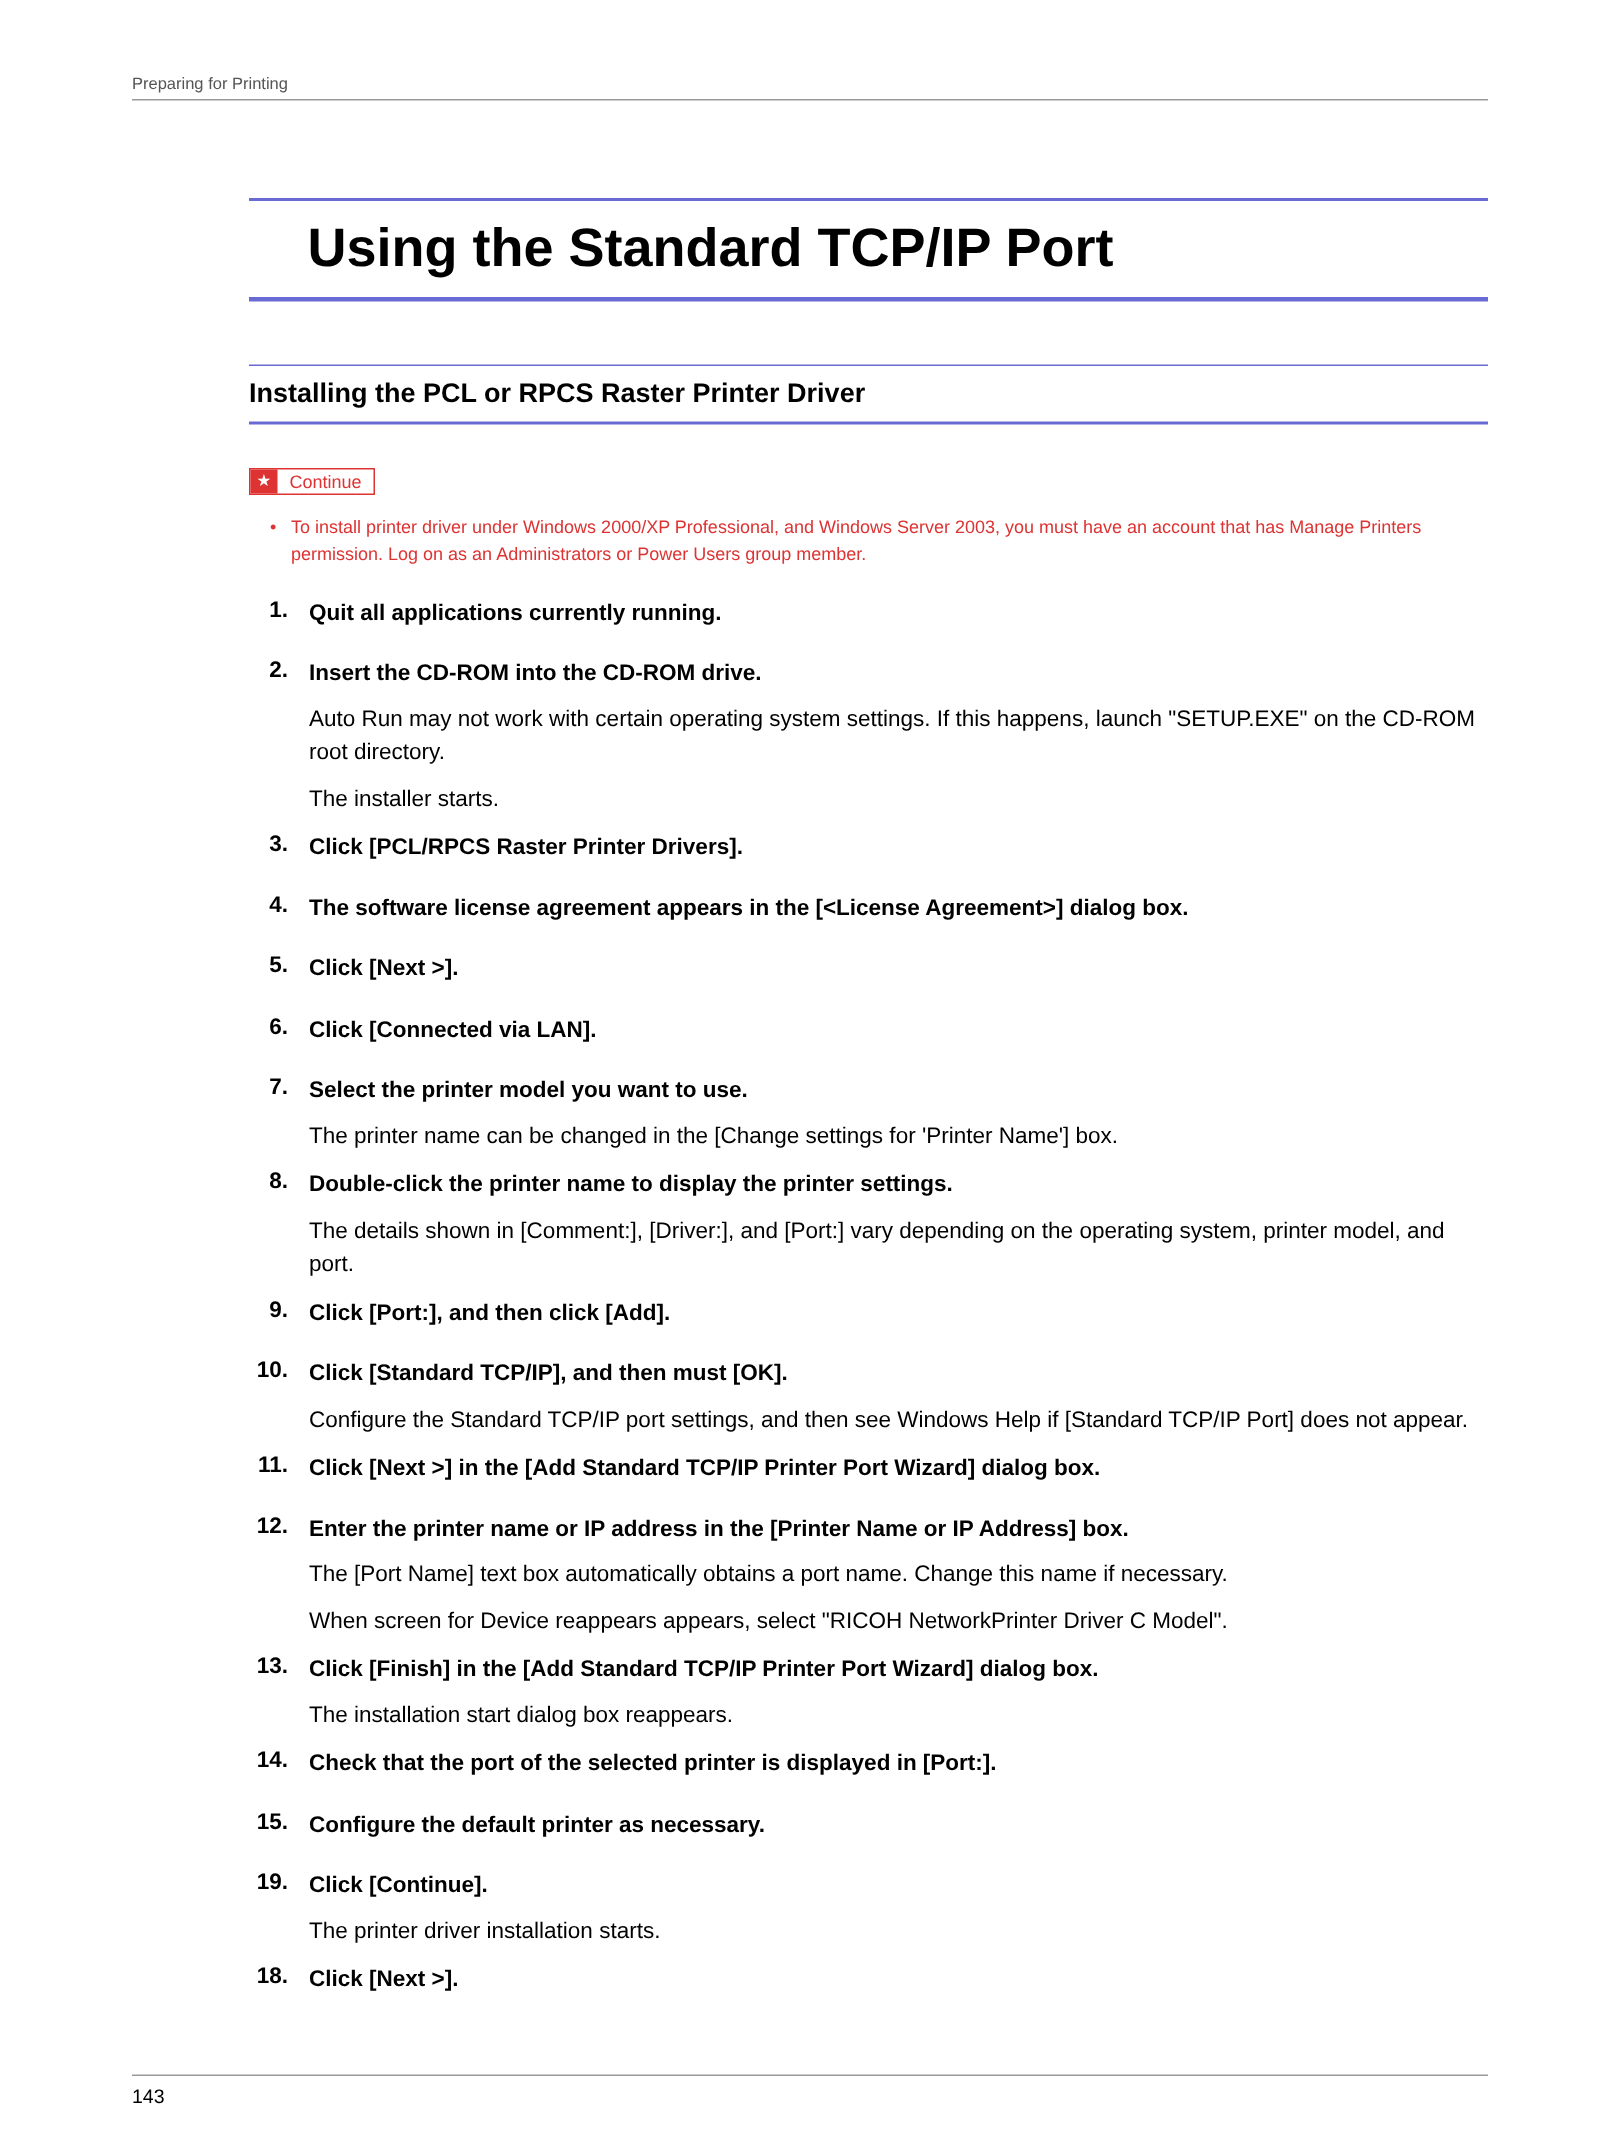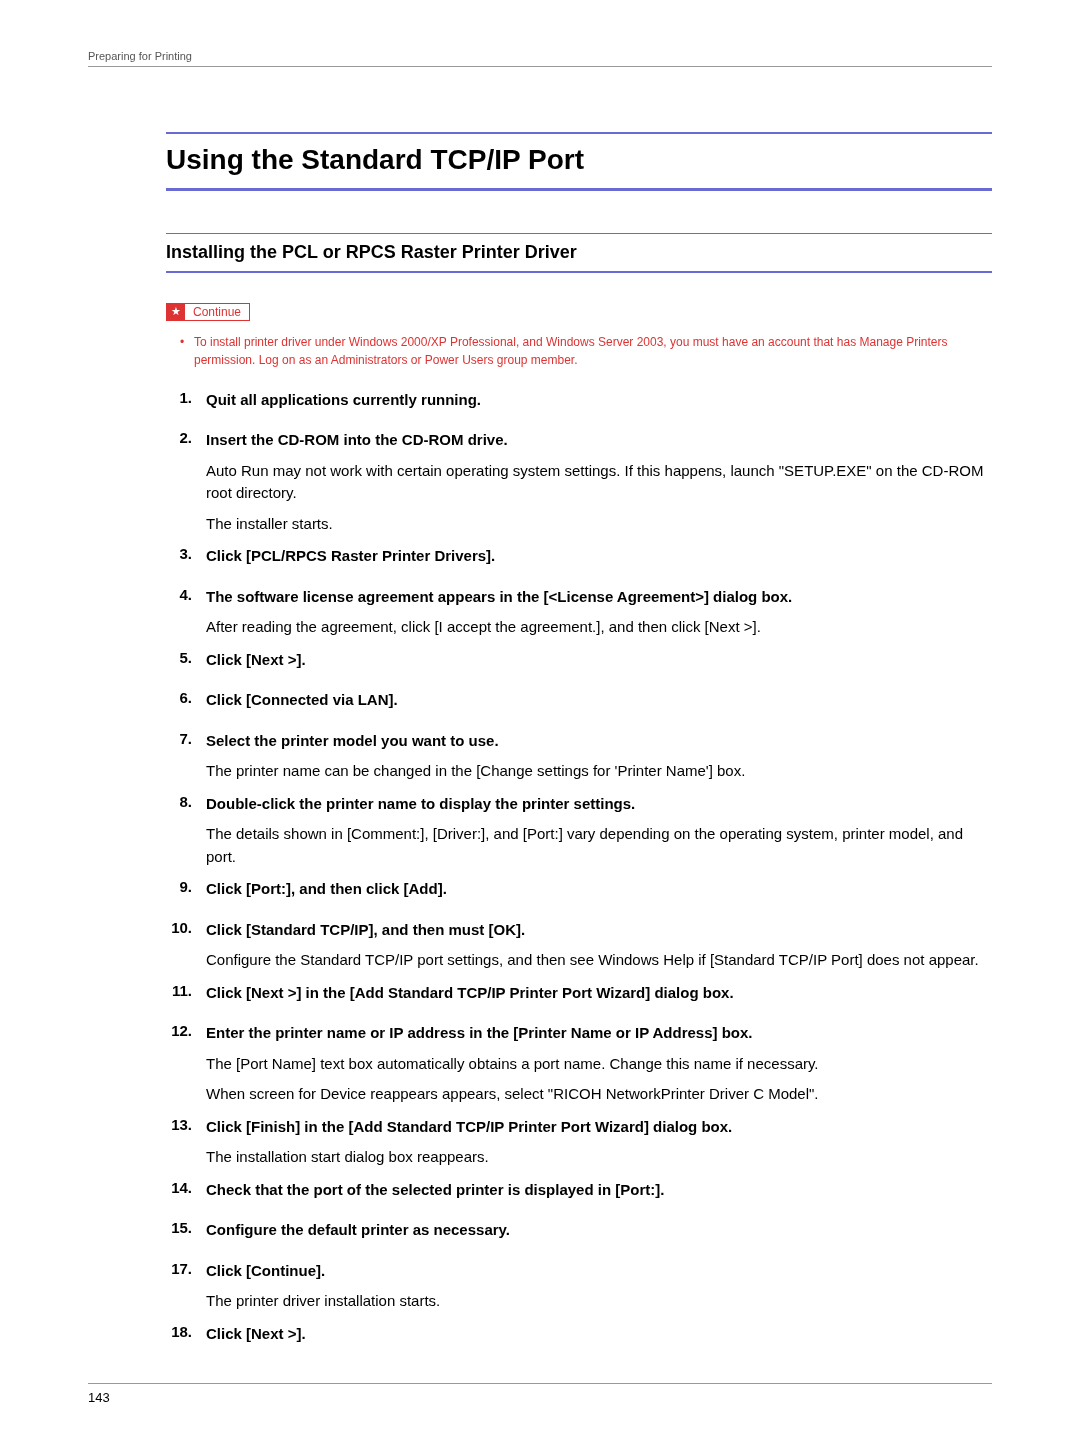--- a/index.html
+++ b/index.html
@@ -24,23 +24,24 @@
       margin-left: 0;
     }
     .page-title-wrap {
       margin-left: 78px;
       border-top: 2px solid #6a6ad4;
       border-bottom: 3px solid #6a6ad4;
       padding: 10px 0 12px 0;
       margin-bottom: 42px;
     }
     .page-title {
-      font-size: 28px;
-      font-weight: bold;
-      color: #000;
+      font-size: 36px;
+      font-weight: bold;
+      color: #000;
+      margin-left: 39px;
     }
     .section-title-wrap {
       margin-left: 78px;
       border-top: 1px solid #6a6ad4;
       border-bottom: 2px solid #6a6ad4;
       padding: 8px 0 8px 0;
       margin-bottom: 28px;
     }
     .section-title {
       font-size: 18px;
@@ -168,21 +169,20 @@
       <div class="step">
         <div class="step-num">3.</div>
         <div class="step-body">
           <div class="step-title">Click [PCL/RPCS Raster Printer Drivers].</div>
         </div>
       </div>
       <div class="step">
         <div class="step-num">4.</div>
         <div class="step-body">
           <div class="step-title">The software license agreement appears in the [&lt;License Agreement&gt;] dialog box.</div>
-          <div class="step-desc">After reading the agreement, click [I accept the agreement.], and then click [Next &gt;].</div>
         </div>
       </div>
       <div class="step">
         <div class="step-num">5.</div>
         <div class="step-body">
           <div class="step-title">Click [Next &gt;].</div>
         </div>
       </div>
       <div class="step">
         <div class="step-num">6.</div>
@@ -244,21 +244,21 @@
           <div class="step-title">Check that the port of the selected printer is displayed in [Port:].</div>
         </div>
       </div>
       <div class="step">
         <div class="step-num">15.</div>
         <div class="step-body">
           <div class="step-title">Configure the default printer as necessary.</div>
         </div>
       </div>
       <div class="step">
-        <div class="step-num">17.</div>
+        <div class="step-num">19.</div>
         <div class="step-body">
           <div class="step-title">Click [Continue].</div>
           <div class="step-desc">The printer driver installation starts.</div>
         </div>
       </div>
       <div class="step">
         <div class="step-num">18.</div>
         <div class="step-body">
           <div class="step-title">Click [Next &gt;].</div>
         </div>

